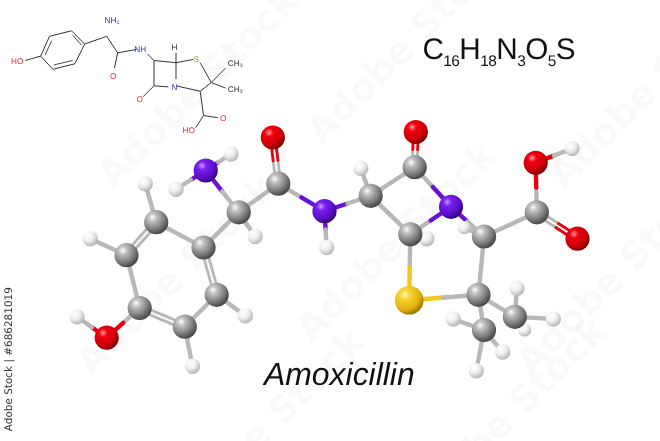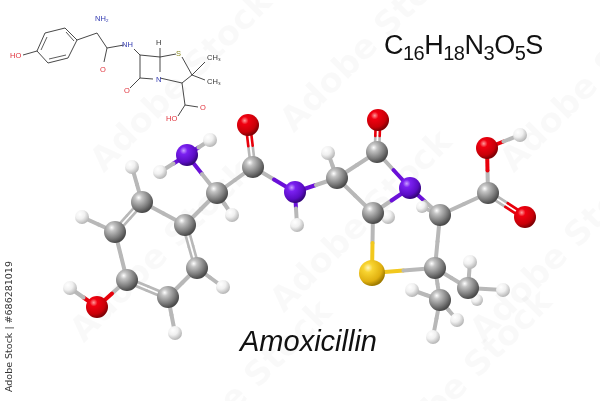--- a/index.html
+++ b/index.html
@@ -1,20 +1,20 @@
 <!DOCTYPE html>
 <html><head>
 <meta charset="utf-8">
 <style>
   html, body { margin: 0; padding: 0; background: #ffffff; }
   body { width: 600px; height: 401px; position: relative; overflow: hidden; font-family: "Liberation Sans", sans-serif; }
   .watermark { position: absolute; font-family: "DejaVu Sans", sans-serif; font-weight: bold; font-size: 34px; color: rgba(0,0,0,0.025); transform: rotate(-45deg); white-space: nowrap; pointer-events: none; }
   #scene { position: absolute; left: 0; top: 0; }
   .formula { position: absolute; left: 384px; top: 30px; font-size: 27px; color: #111; letter-spacing: -0.5px; }
-  .formula sub { font-size: 20px; vertical-align: -6px; line-height: 0; }
+  .formula sub { font-size: 14px; vertical-align: -6px; line-height: 0; }
   .name { position: absolute; left: 240px; top: 325px; font-size: 29px; color: #111; font-style: italic; }
   .credit { position: absolute; left: 3px; top: 392px; transform-origin: left top; transform: rotate(-90deg); font-family: "DejaVu Sans", sans-serif; font-size: 9.5px; color: #333; white-space: nowrap; }
 </style>
 </head>
 <body>
 
 <div id="wm">
     <div class="watermark" style="left: 60px; top: 60px;">Adobe Stock</div>
     <div class="watermark" style="left: 250px; top: 20px;">Adobe Stock</div>
     <div class="watermark" style="left: 470px; top: 60px;">Adobe Stock</div>

